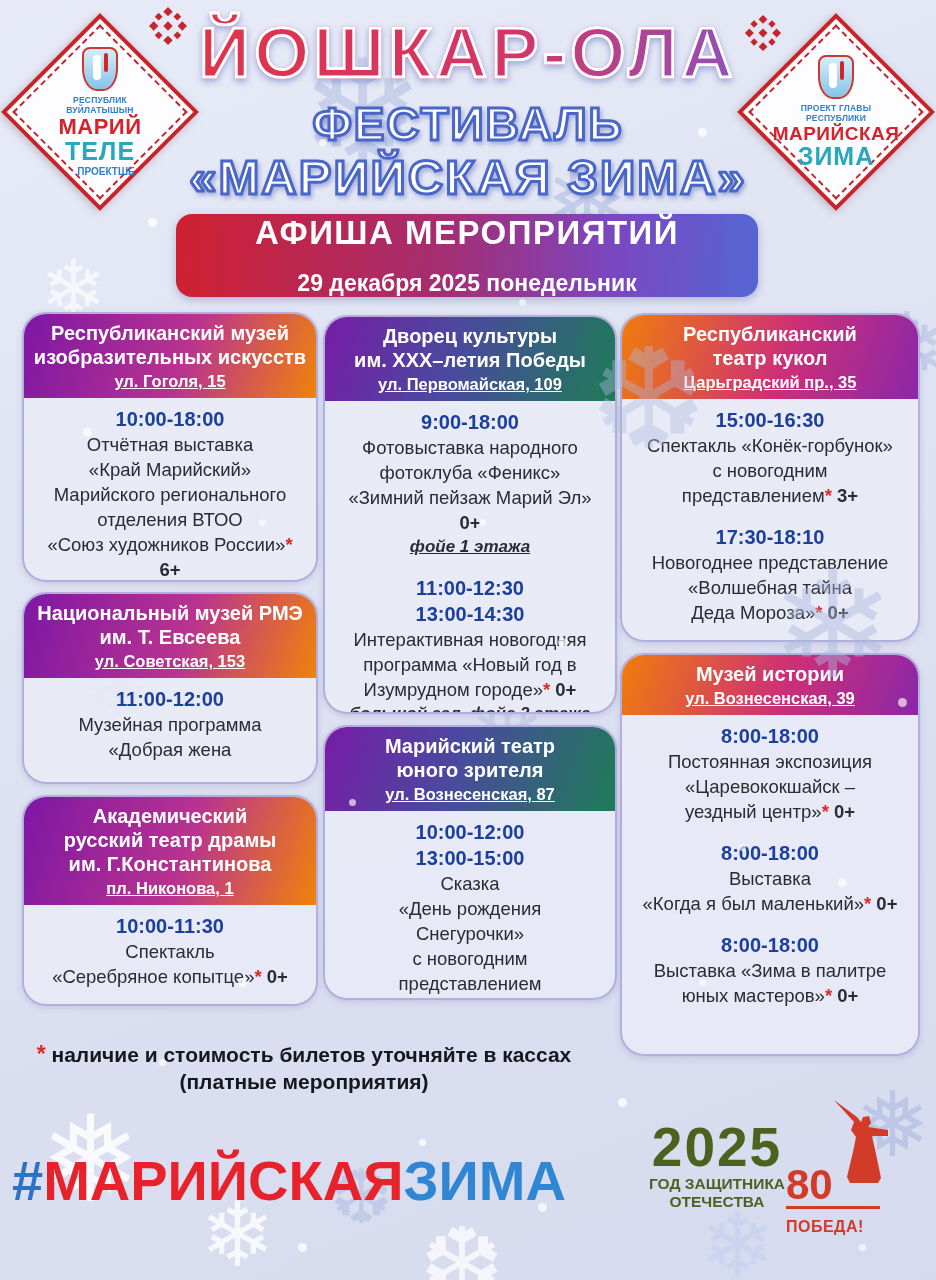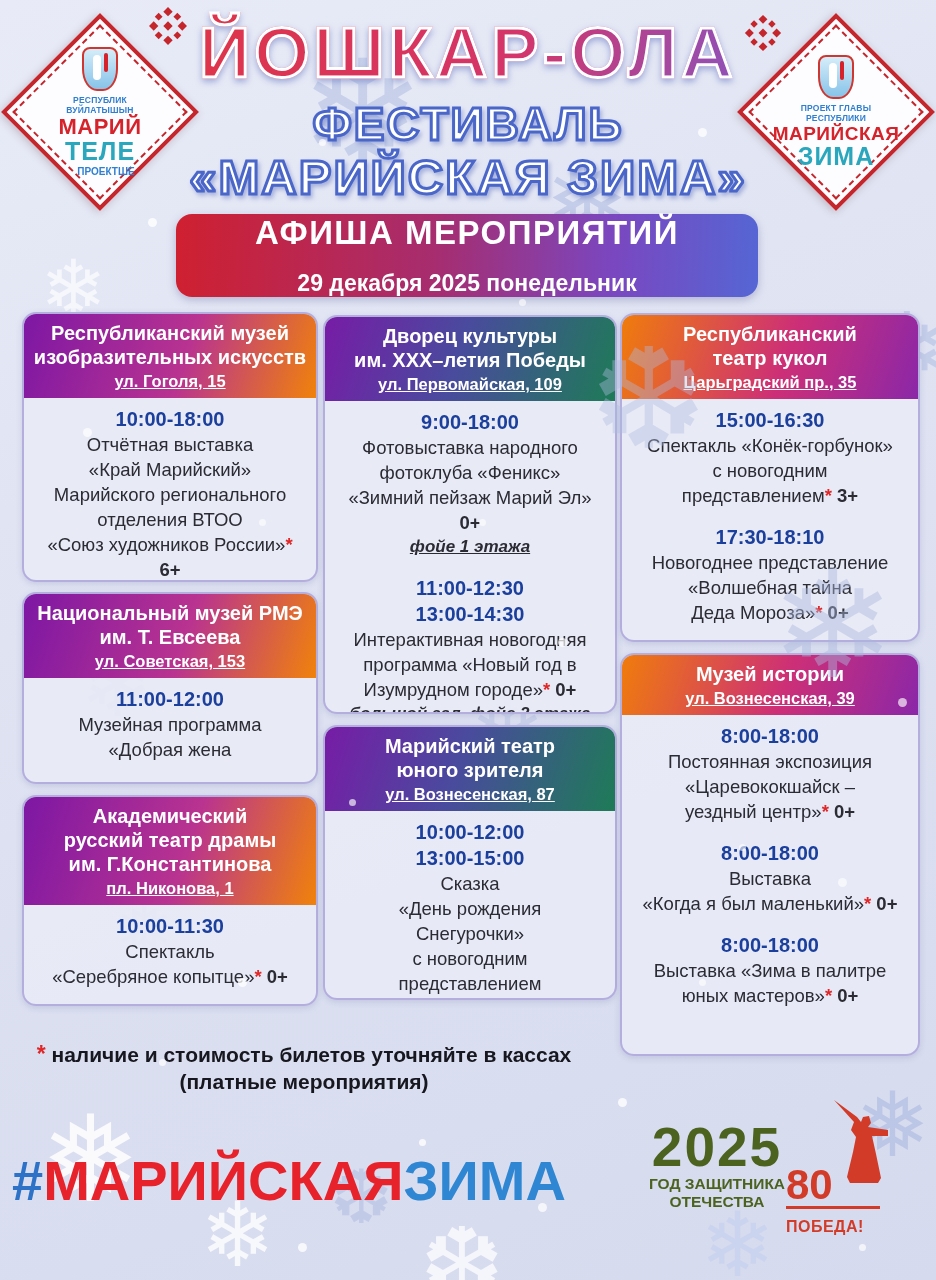--- a/index.html
+++ b/index.html
@@ -54,21 +54,21 @@
     filter:drop-shadow(2px 3px 2px rgba(90,110,190,.45));}
   .f1{top:97px;font-size:46px;}
   .f2{top:149px;font-size:49px;}
   .banner{position:absolute;left:176px;top:214px;width:582px;height:83px;border-radius:16px;z-index:2;
     background:linear-gradient(92deg,#cf2030 0%,#a62d70 45%,#7a47c0 75%,#5566d4 100%);
     display:flex;flex-direction:column;align-items:center;justify-content:center;gap:18px;
     box-shadow:0 3px 9px rgba(90,90,150,.35);}
   .banner-title{color:#fff;font-weight:bold;font-size:33px;letter-spacing:1.5px;}
   .banner-date{color:#fff;font-weight:bold;font-size:23px;}
   
-  .card{position:absolute;border:2px solid #b3aede;border-radius:14px;overflow:hidden;z-index:2;
+  .card{position:absolute;border:2px solid #b3aede;border-radius:24px;overflow:hidden;z-index:2;
     background:rgba(232,234,246,.95);box-shadow:0 2px 6px rgba(100,100,160,.2);}
   .card-head{display:flex;flex-direction:column;align-items:center;justify-content:center;
     padding:7px 5px 6px;color:#fff;text-align:center;}
   .grad-po{background:linear-gradient(108deg,#7d17a4 0%,#b93390 55%,#f0820a 100%);}
   .grad-pg{background:linear-gradient(108deg,#771ca6 0%,#4a4a9e 45%,#1e7b57 100%);}
   .grad-op{background:linear-gradient(108deg,#f07c0c 0%,#cd2f77 55%,#8b27a8 100%);justify-content:space-between;}
   .venue-line{font-weight:bold;font-size:20px;line-height:24px;}
   .venue-address{font-weight:bold;font-size:16.5px;line-height:21px;text-decoration:underline;margin-top:2px;}
   .card-body{padding:8px 18px;text-align:center;color:#2b2b34;}
   .event{margin-bottom:16px;}

